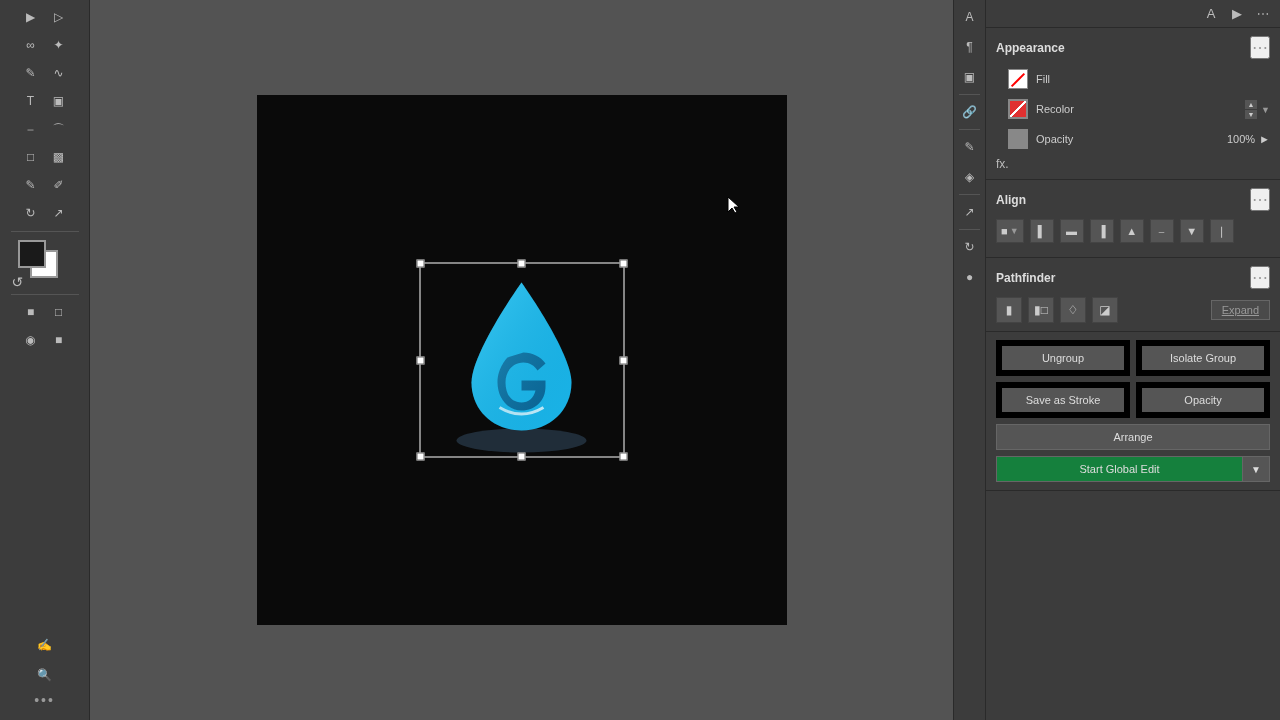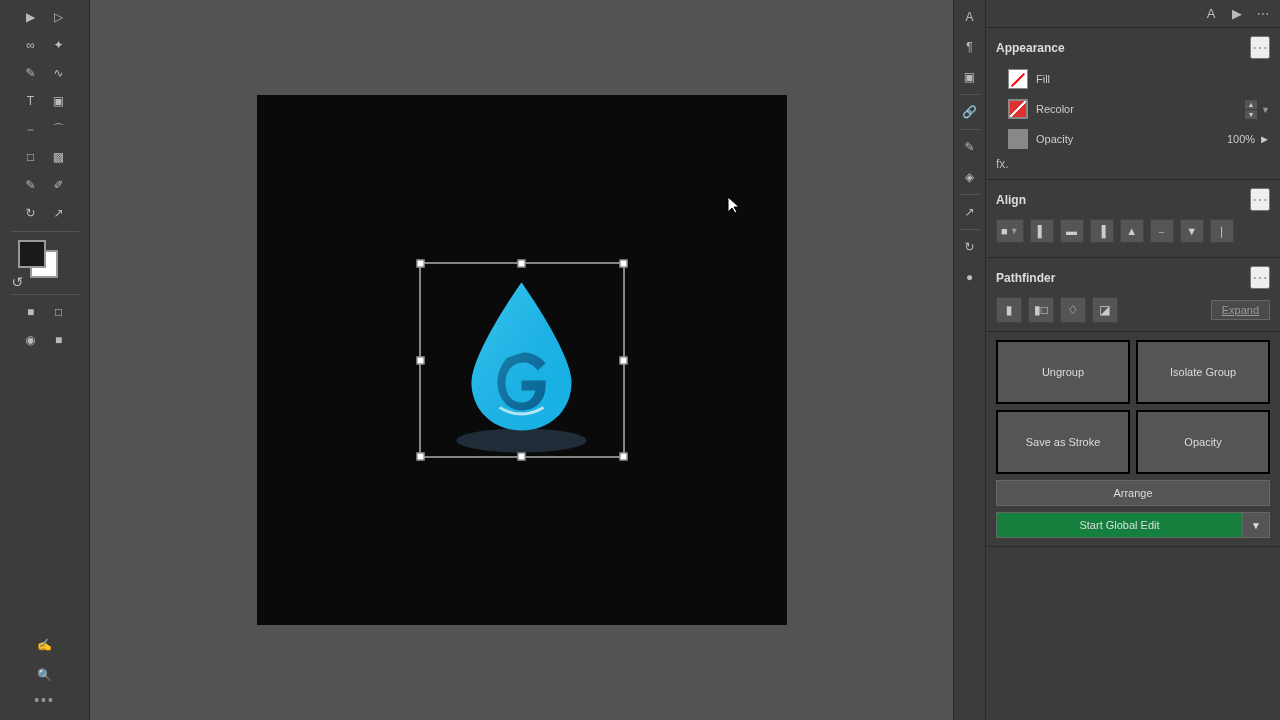--- a/index.html
+++ b/index.html
@@ -371,23 +371,23 @@
     }
 
     
     .quick-actions-grid {
       display: grid;
       grid-template-columns: 1fr 1fr;
       gap: 6px;
     }
 
     .qa-btn {
-      padding: 24px 8px;
-      background: #555;
-      border: 2px solid #000000;
+      padding: 6px 8px;
+      background: #555;
+      border: 6px solid #000000;
       color: #ddd;
       cursor: pointer;
       font-size: 11px;
       text-align: center;
     }
 
     .arrange-btn {
       grid-column: 1 / -1;
       padding: 6px;
       background: #555;

